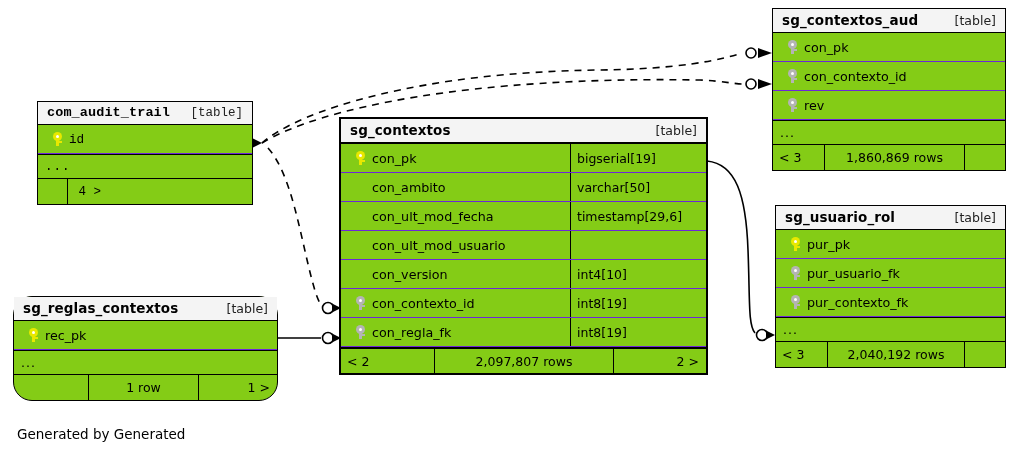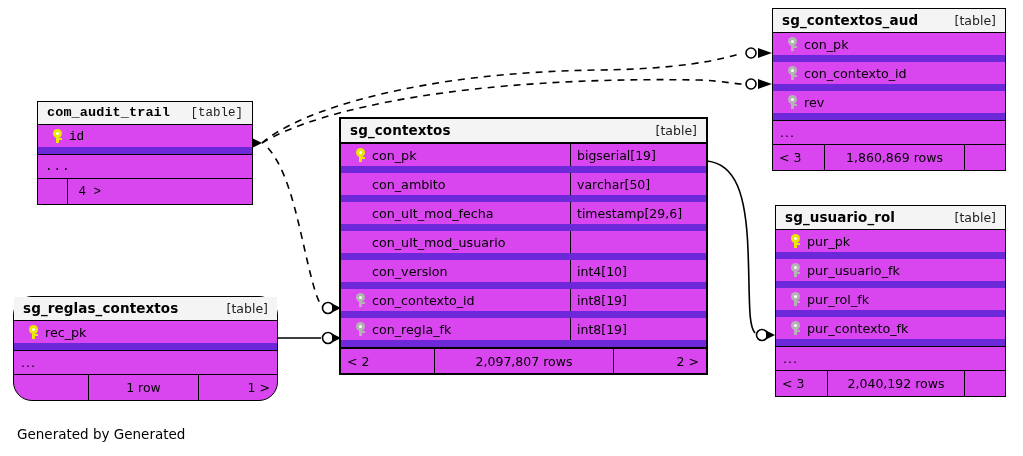--- a/index.html
+++ b/index.html
@@ -4,30 +4,30 @@
 <style>
   html,body{margin:0;padding:0;}
   body{
     width:1023px;height:456px;background:#ffffff;
     font-family:"DejaVu Sans","Liberation Sans",sans-serif;
     position:relative;overflow:hidden;
   }
   .canvas{position:absolute;inset:0;}
   svg.edges{position:absolute;left:0;top:0;width:1023px;height:456px;pointer-events:none;}
 
-  .tbl{position:absolute;box-sizing:border-box;background:#d946ef;border:2px solid #000;}
+  .tbl{position:absolute;box-sizing:border-box;background:#84cc16;border:2px solid #000;}
   .tbl.thin{border-width:1px;}
   .hdr{display:flex;align-items:center;justify-content:space-between;
        background:#f4f4f4;border-bottom:2px solid #000;
        padding:3px 9px 4px 9px;box-sizing:border-box;}
   .thin .hdr{border-bottom-width:1px;}
   .hdr .tname{font-weight:bold;font-size:13.5px;color:#000;letter-spacing:0.1px;}
   .hdr .ttype{font-size:12.5px;color:#222;}
 
-  .row{display:flex;align-items:flex-end;border-bottom:7px solid #6d28d9;
+  .row{display:flex;align-items:flex-end;border-bottom:1px solid #6d28d9;
        height:29px;box-sizing:border-box;position:relative;}
   .row:last-of-type{border-bottom:none;}
   .rowname{display:flex;align-items:center;flex:1;padding-left:7px;min-width:0;
            height:100%;box-sizing:border-box;}
   .rowname.withdiv{border-right:1px solid #000;}
   .rowtype{padding-left:6px;font-size:12.5px;color:#000;white-space:nowrap;
            height:100%;display:flex;align-items:center;box-sizing:border-box;}
   .cname{font-size:12.7px;color:#000;white-space:nowrap;}
 
   .keyslot{width:24px;flex:0 0 24px;display:flex;align-items:center;justify-content:center;}
@@ -325,33 +325,20 @@
     <div class="row">
       <div class="rowname">
         <span class="keyslot">
           <span class="key fk">
               <i class="head"></i>
               <i class="hole"></i>
               <i class="stem"></i>
               <i class="tooth"></i>
             </span>
         </span>
-        <span class="cname">pur_rol_fk</span>
-      </div>
-    </div>
-    <div class="row">
-      <div class="rowname">
-        <span class="keyslot">
-          <span class="key fk">
-              <i class="head"></i>
-              <i class="hole"></i>
-              <i class="stem"></i>
-              <i class="tooth"></i>
-            </span>
-        </span>
         <span class="cname">pur_contexto_fk</span>
       </div>
     </div>
     <div class="ellipsis">...</div>
     <div class="foot" style="border-top:none;">
       <div class="fc fleft" style="width:52px;">&lt; 3</div>
       <div class="fc fmid">2,040,192 rows</div>
       <div class="fc fright" style="width:40px;"></div>
     </div>
   </div>

